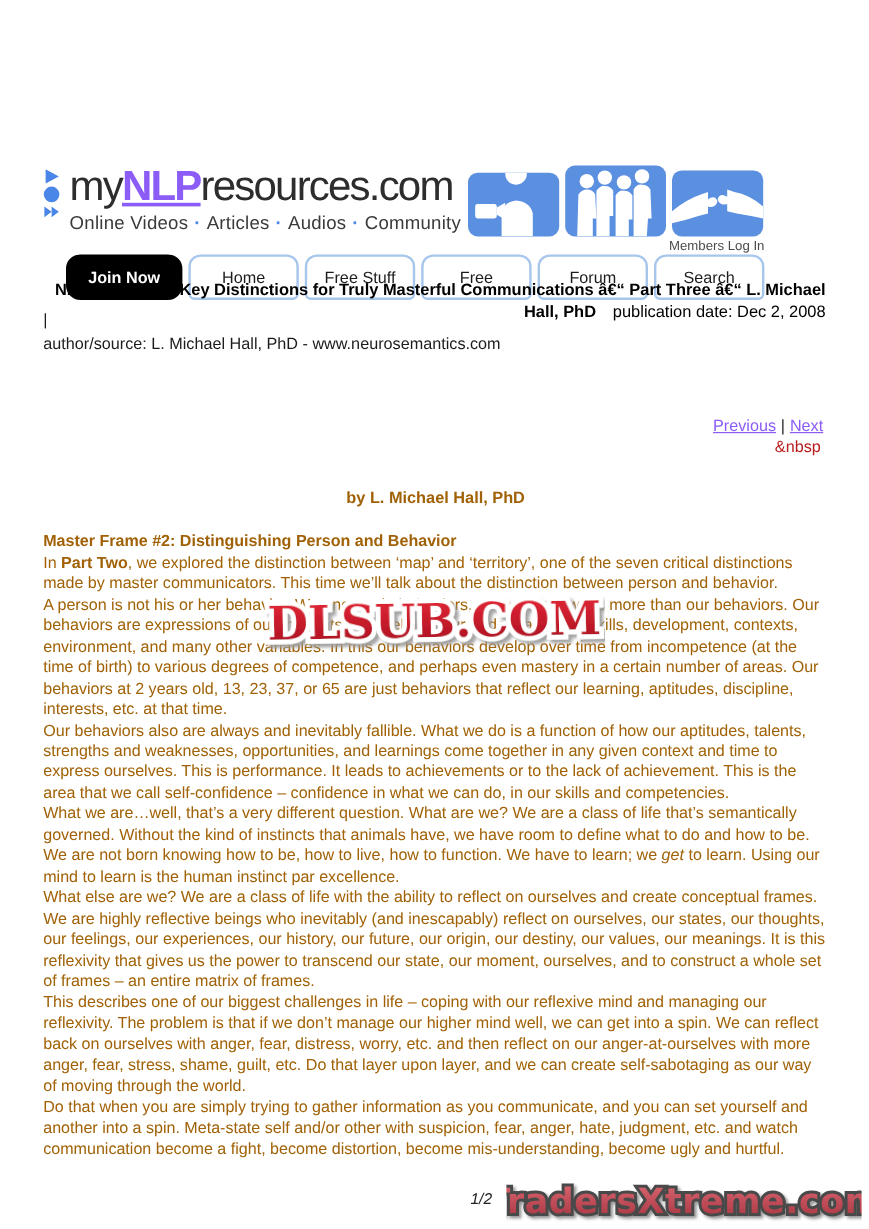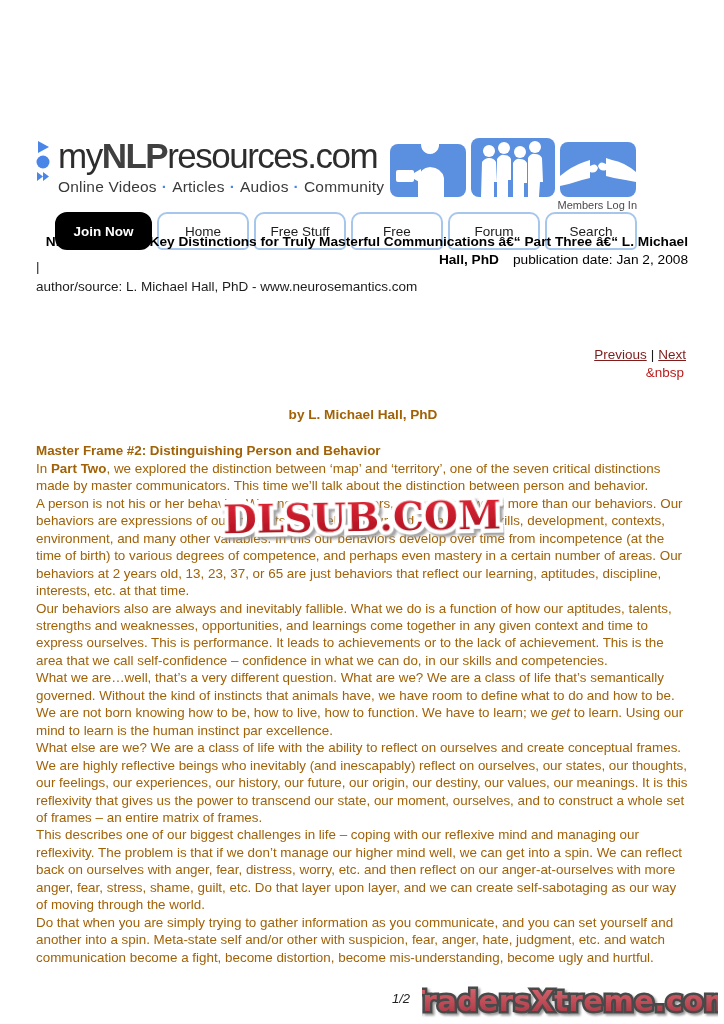--- a/index.html
+++ b/index.html
@@ -10,21 +10,21 @@
   }
 
   
   .tc4s { position:absolute; top:0px; right:4px; }
 
   
   .brand { position:absolute; top:138px; left:36px; display:flex; align-items:flex-start; }
   .brand-icon { margin-top:3px; margin-right:5px; }
   .brand-text-wrap { display:flex; flex-direction:column; }
   .brand-text { font-size:35px; letter-spacing:-1.5px; color:#2d2d2d; line-height:36px; white-space:nowrap; }
-  .brand-text .hl { color:#404040; font-weight:bold; }
+  .brand-text .hl { color:#8b5cf6; font-weight:bold;text-decoration:underline; }
   .tagline { margin-top:4px; font-size:15.5px; color:#3a3a3a; letter-spacing:0.2px; white-space:nowrap; }
   .tagline .dot { color:#4a86e8; font-weight:bold; margin:0 5px; }
 
   
   .thumbs { position:absolute; top:138px; left:390px; width:246px; height:59px; display:flex; gap:5px; align-items:flex-end; }
   .thumb { background:#5b8fe0; border-radius:8px; overflow:hidden; flex:0 0 auto; display:block; }
   .members-login { position:absolute; top:199px; right:87px; font-size:11px; color:#4a4a4a;padding-left:29px; }
 
   
   .tabs { position:absolute; top:212px; left:55px; display:flex; gap:5px; }
@@ -37,21 +37,21 @@
     background:#000; color:#fff; border:2px solid #000; border-radius:12px; font-weight:bold; width:97px;
   }
 
   
   .title-block { position:absolute; top:233px; left:36px; width:652px; text-align:right; font-size:13.7px; font-weight:bold; line-height:17.5px; color:#000; }
   .title-block .pub { font-weight:normal; margin-left:14px; }
   .pipe { position:absolute; top:259px; left:36px; font-size:13.5px; color:#1c1c1c; }
   .author-line { position:absolute; top:279px; left:36px; font-size:13.5px; color:#1c1c1c; }
 
   .prevnext { position:absolute; top:346px; right:38px; text-align:right; font-size:13.5px; line-height:17px; color:#1c1c1c; }
-  .prevnext a { color:#7f1d1d; text-decoration:underline; cursor:pointer; }
+  .prevnext a { color:#8b5cf6; text-decoration:underline; cursor:pointer; }
   .prevnext .sep { color:#1c1c1c; margin:0 4px; }
   .nbsp-line { margin-top:1px; margin-right:2px; color:#b91c1c; }
 
   
   .article { position:absolute; top:406px; left:36px; width:654px; font-size:13.4px; line-height:17.45px; color:#a16207; }
   .byline { text-align:center; font-weight:bold; margin-bottom:19px; font-size:13.6px; }
   .article p { margin:0; }
   .article .heading { font-weight:bold; }
   .article .b { font-weight:bold; }
   .article .i { font-style:italic;text-align:center; }
@@ -117,21 +117,21 @@
 
   <div class="tabs">
     <div class="tab active">Join Now</div>
     <div class="tab">Home</div>
     <div class="tab">Free Stuff</div>
     <div class="tab">Free</div>
     <div class="tab">Forum</div>
     <div class="tab">Search</div>
   </div>
 
-  <div class="title-block"><span>NLP Tip: Seven Key Distinctions for Truly Masterful Communications â€“ Part Three â€“ L. Michael Hall, PhD</span><span class="pub">publication date: Jan 2, 2008</span></div>
+  <div class="title-block"><span>NLP Tip: Seven Key Distinctions for Truly Masterful Communications â€“ Part Three â€“ L. Michael Hall, PhD</span><span class="pub">publication date: Dec 2, 2008</span></div>
   <div class="pipe">|</div>
   <div class="author-line">author/source: L. Michael Hall, PhD - www.neurosemantics.com</div>
 
   <div class="prevnext">
     <div><a>Previous</a><span class="sep">|</span><a>Next</a></div>
     <div class="nbsp-line">&amp;nbsp</div>
   </div>
 
   <div class="article">
     <div class="byline">by L. Michael Hall, PhD</div>

